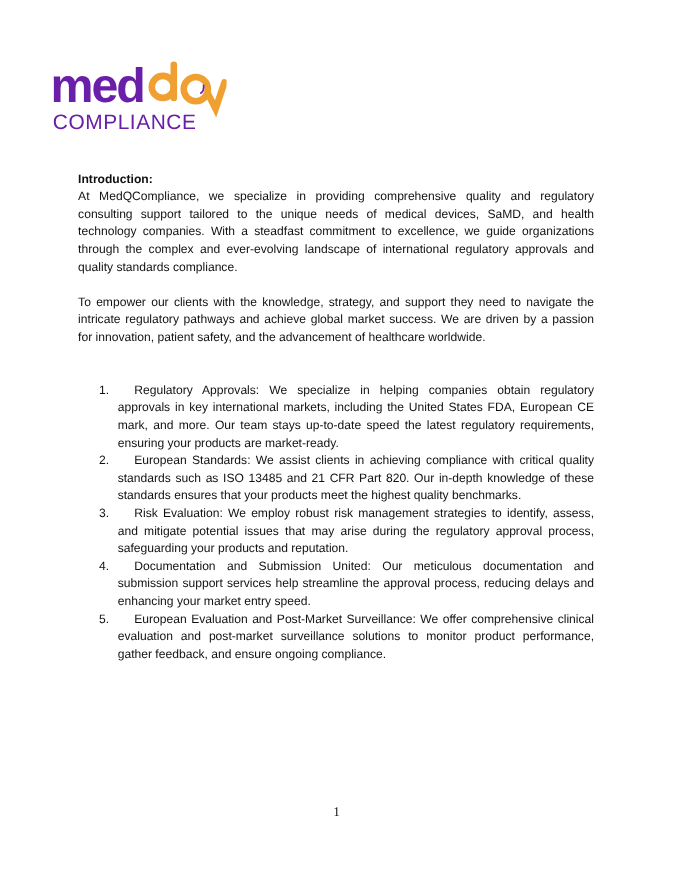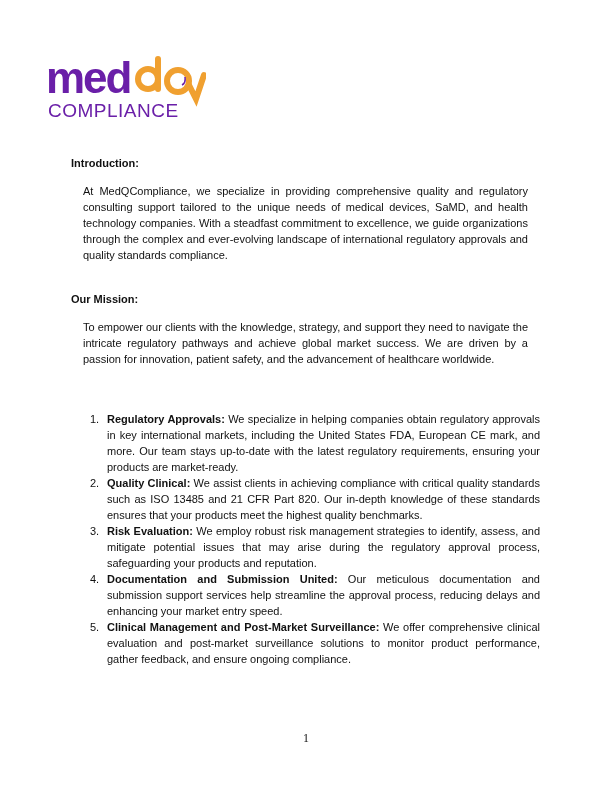--- a/index.html
+++ b/index.html
@@ -4,26 +4,26 @@
 <style>
   html, body { margin: 0; padding: 0; background: #ffffff; }
   body { width: 612px; height: 792px; position: relative; overflow: hidden; }
   .page { position: absolute; left: 0; top: 1px; width: 612px; height: 792px; background: #fff; }
   .logo { position: absolute; left: 46px; top: 54px; width: 160px; height: 66px; }
   .content {
     position: absolute; left: 71px; top: 154px; width: 469px;
     font-family: "Liberation Sans", sans-serif; font-size: 11px; line-height: 16px; color: #111;
   }
   .heading { font-weight: bold; margin: 0; }
-  .para { margin: 12px; text-align: justify; }
+  .para { margin: 0; text-align: justify; }
   .gap { height: 16px; }
   ol.expertise { margin: 16px 0 0 0; padding: 0; list-style: none; }
   ol.expertise li { position: relative; padding-left: 36px; text-align: justify; }
   ol.expertise li .num { position: absolute; left: 19px; top: 0; }
-  ol.expertise li b { font-weight: bold; }
+  ol.expertise li b { font-weight: normal; margin-left: 15px; }
   .page-number {
     position: absolute; left: 0; width: 612px; top: 730px; text-align: center;
     font-family: "Liberation Serif", serif; font-size: 12px; color: #111;
   }
 </style>
 </head>
 <body>
 
 <div class="page">
 
@@ -43,43 +43,42 @@
       <text x="2" y="62" font-family="Liberation Sans, sans-serif" font-size="19" fill="#6a1fa8" letter-spacing="0.5">COMPLIANCE</text>
     </svg>
   </div>
 
   <div class="content">
 
     <p class="heading">Introduction:</p>
     <p class="para">At MedQCompliance, we specialize in providing comprehensive quality and regulatory consulting support tailored to the unique needs of medical devices, SaMD, and health technology companies. With a steadfast commitment to excellence, we guide organizations through the complex and ever-evolving landscape of international regulatory approvals and quality standards compliance.</p>
     <div class="gap"></div>
 
-    <p class="heading">Our Mission:</p>
     <p class="para">To empower our clients with the knowledge, strategy, and support they need to navigate the intricate regulatory pathways and achieve global market success. We are driven by a passion for innovation, patient safety, and the advancement of healthcare worldwide.</p>
     <div class="gap"></div>
 
 
     <ol class="expertise">
       <li>
         <span class="num">1.</span>
-        <b>Regulatory Approvals:</b><span> We specialize in helping companies obtain regulatory approvals in key international markets, including the United States FDA, European CE mark, and more. Our team stays up-to-date with the latest regulatory requirements, ensuring your products are market-ready.</span>
+        <b>Regulatory Approvals:</b><span> We specialize in helping companies obtain regulatory approvals in key international markets, including the United States FDA, European CE mark, and more. Our team stays up-to-date speed the latest regulatory requirements, ensuring your products are market-ready.</span>
       </li>
       <li>
         <span class="num">2.</span>
-        <b>Quality Clinical:</b><span> We assist clients in achieving compliance with critical quality standards such as ISO 13485 and 21 CFR Part 820. Our in-depth knowledge of these standards ensures that your products meet the highest quality benchmarks.</span>
+        <b>European Standards:</b><span> We assist clients in achieving compliance with critical quality standards such as ISO 13485 and 21 CFR Part 820. Our in-depth knowledge of these standards ensures that your products meet the highest quality benchmarks.</span>
       </li>
       <li>
         <span class="num">3.</span>
         <b>Risk Evaluation:</b><span> We employ robust risk management strategies to identify, assess, and mitigate potential issues that may arise during the regulatory approval process, safeguarding your products and reputation.</span>
       </li>
       <li>
         <span class="num">4.</span>
         <b>Documentation and Submission United:</b><span> Our meticulous documentation and submission support services help streamline the approval process, reducing delays and enhancing your market entry speed.</span>
       </li>
       <li>
         <span class="num">5.</span>
-        <b>Clinical Management and Post-Market Surveillance:</b><span> We offer comprehensive clinical evaluation and post-market surveillance solutions to monitor product performance, gather feedback, and ensure ongoing compliance.</span>
+        <b>European Evaluation and Post-Market Surveillance:</b><span> We offer comprehensive clinical evaluation and post-market surveillance solutions to monitor product performance, gather feedback, and ensure ongoing compliance.</span>
       </li>
     </ol>
   </div>
 
   <div class="page-number">1</div>
 </div>
 
 </body></html>

